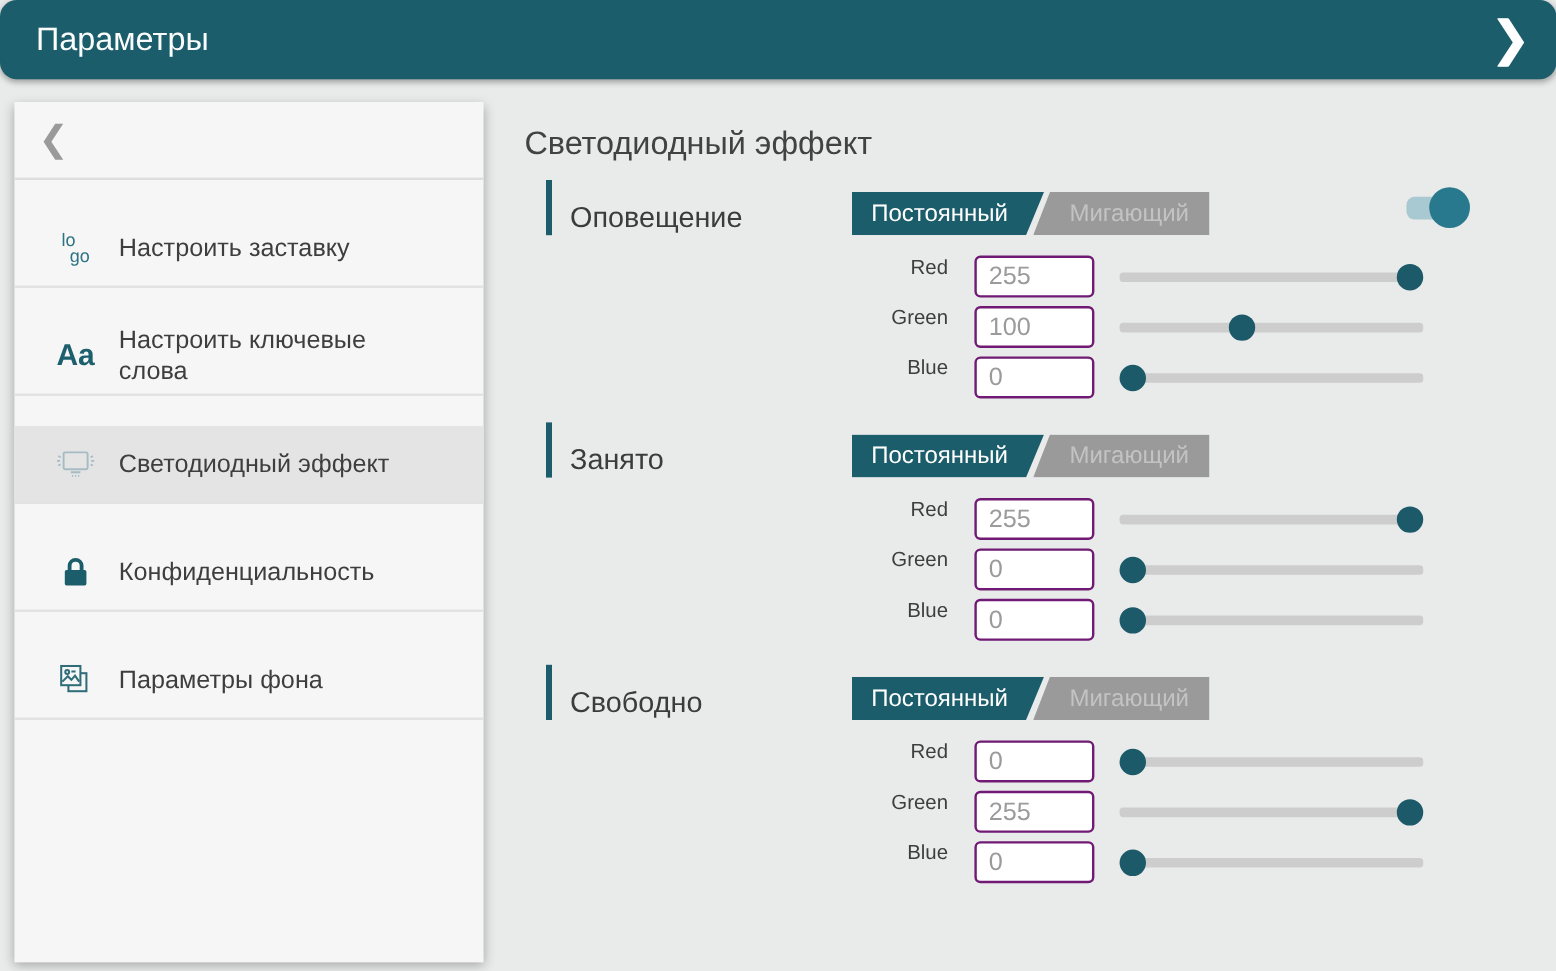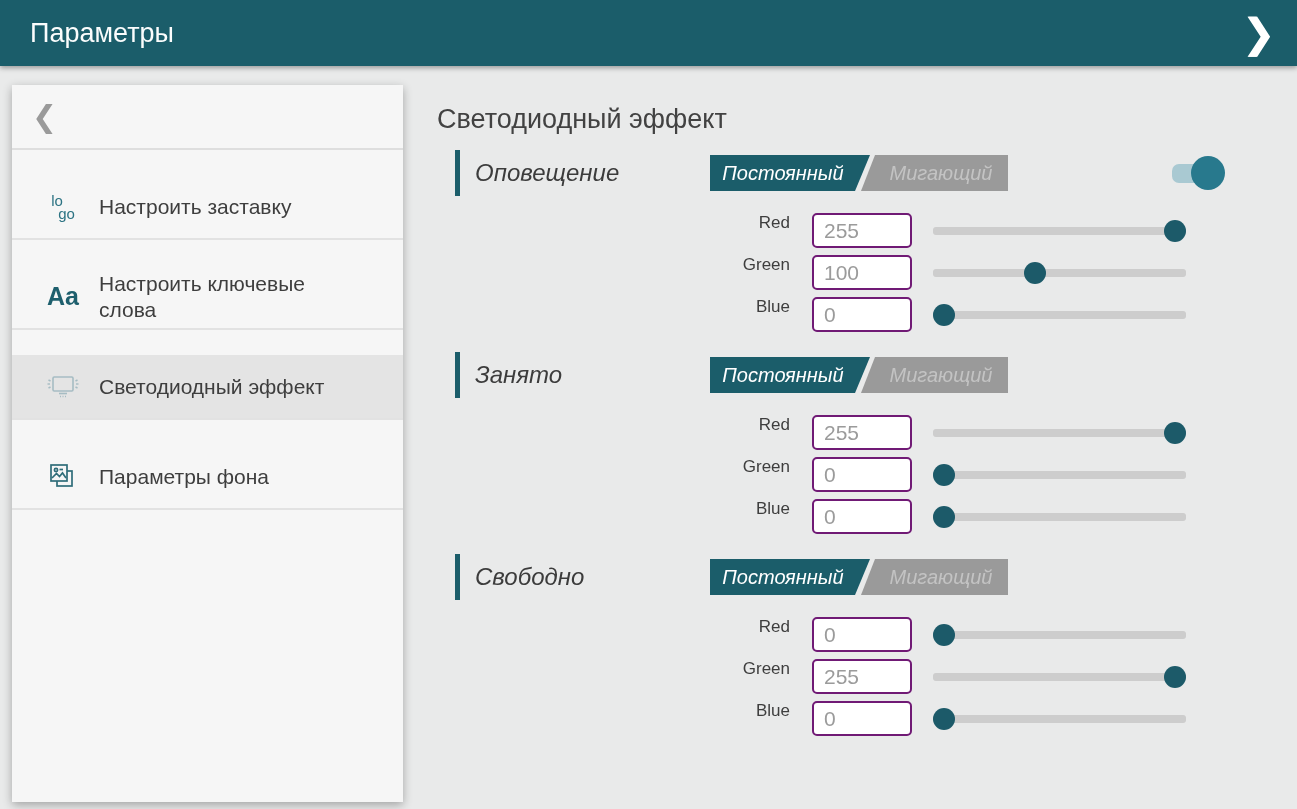--- a/index.html
+++ b/index.html
@@ -2,21 +2,21 @@
 <html><head>
 <meta charset="utf-8">
 <style>
   * { margin:0; padding:0; box-sizing:border-box; }
   html,body { width:1297px; height:809px; overflow:hidden;
     font-family:"Liberation Sans","DejaVu Sans",sans-serif; background:#e9eaea; }
 
   
   .topbar { position:absolute; left:0; top:0; width:1297px; height:66px;
     background:#1b5d6a; display:flex; align-items:center;
-    box-shadow:0 2px 5px rgba(0,0,0,.35); z-index:30; }
+    box-shadow:0 2px 5px rgba(0,0,0,.35); z-index:30;border-radius:14px; }
   .topbar-title { color:#fbfdfd; font-size:27px; margin-left:30px; font-weight:400; }
   .topbar-chevron { position:absolute; right:22px; top:50%; transform:translateY(-50%);
     color:#ffffff; font-size:40px; font-weight:bold; line-height:1; cursor:pointer;
     text-shadow:0.8px 0 0 #fff; }
 
   
   .sidebar { position:absolute; left:12px; top:85px; width:391px; height:717px;
     background:#f6f6f6; box-shadow:0 3px 9px rgba(0,0,0,.3); z-index:20; }
   .side-back { height:65px; display:flex; align-items:center;
     border-bottom:2px solid #dedede; }
@@ -31,22 +31,22 @@
   .logo-glyph { color:#2c7383; font-size:15px; line-height:13px; font-weight:400; }
   .logo-glyph .g2 { margin-left:7px; }
   .aa-glyph { color:#1e5f6d; font-size:25px; font-weight:bold; }
 
   
   .main { position:absolute; left:403px; top:66px; width:894px; height:743px;
     padding:36px 0 0 0; }
   .main-title { color:#424242; font-size:27px; font-weight:400; margin-left:34px;
     line-height:34px; margin-bottom:14px; }
   .section { margin-bottom:20px; }
-  .sec-header { position:relative; display:flex; align-items:center; height:46px;
-    margin-left:52px; margin-bottom:17px;font-style:italic; }
+  .sec-header { position:relative; display:flex; align-items:flex-end; height:46px;
+    margin-left:52px; margin-bottom:17px; }
   .sec-bar { width:5px; height:46px; background:#1b5d6a; }
   .sec-name { margin-left:15px; width:220px; color:#3c3c3c; font-size:24px; }
   .segmented { position:relative; width:298px; height:36px; margin-left:15px; }
   .seg-on { position:absolute; left:0; top:0; width:160px; height:36px;
     background:#1b5d6a; clip-path:polygon(0 0,100% 0,calc(100% - 15px) 100%,0 100%);
     display:flex; align-items:center; justify-content:center; padding-right:14px;
     color:#fff; font-size:20px; cursor:pointer; }
   .seg-off { position:absolute; left:150px; top:0; width:148px; height:36px;
     background:#9a9a9a; clip-path:polygon(15px 0,100% 0,100% 100%,1px 100%);
     display:flex; align-items:center; justify-content:center; padding-left:14px;
@@ -112,20 +112,29 @@
           <line x1="31.5" y1="16" x2="29.5" y2="15"></line>
           <line x1="14" y1="24.5" x2="15" y2="24.5"></line>
           <line x1="16.5" y1="24.5" x2="17.5" y2="24.5"></line>
           <line x1="19" y1="24.5" x2="20" y2="24.5"></line>
         </g>
       </svg>
     </span>
     <span class="side-label">Светодиодный эффект</span>
   </div>
 
+  <div class="side-item">
+    <span class="side-icon">
+      <svg width="28" height="30" viewBox="0 0 28 30">
+        <path d="M9 13V9.5a5 5 0 0 1 10 0V13" fill="none" stroke="#1b5d6a" stroke-width="3.2"></path>
+        <rect x="5" y="13" width="18" height="13" rx="1.5" fill="#1b5d6a"></rect>
+      </svg>
+    </span>
+    <span class="side-label">Конфиденциальность</span>
+  </div>
 
   <div class="side-item">
     <span class="side-icon">
       <svg width="32" height="32" viewBox="0 0 32 32" fill="none" stroke="#2f6d79" stroke-width="1.7">
         <rect x="10" y="10" width="15" height="15"></rect>
         <rect x="4" y="4" width="16" height="16" fill="#f6f6f6"></rect>
         <circle cx="9" cy="9" r="1.6"></circle>
         <line x1="12.5" y1="8.5" x2="16" y2="8.5"></line>
         <path d="M5 17 l4.5-4.5 3 3 3-3.5 3.5 5"></path>
       </svg>

